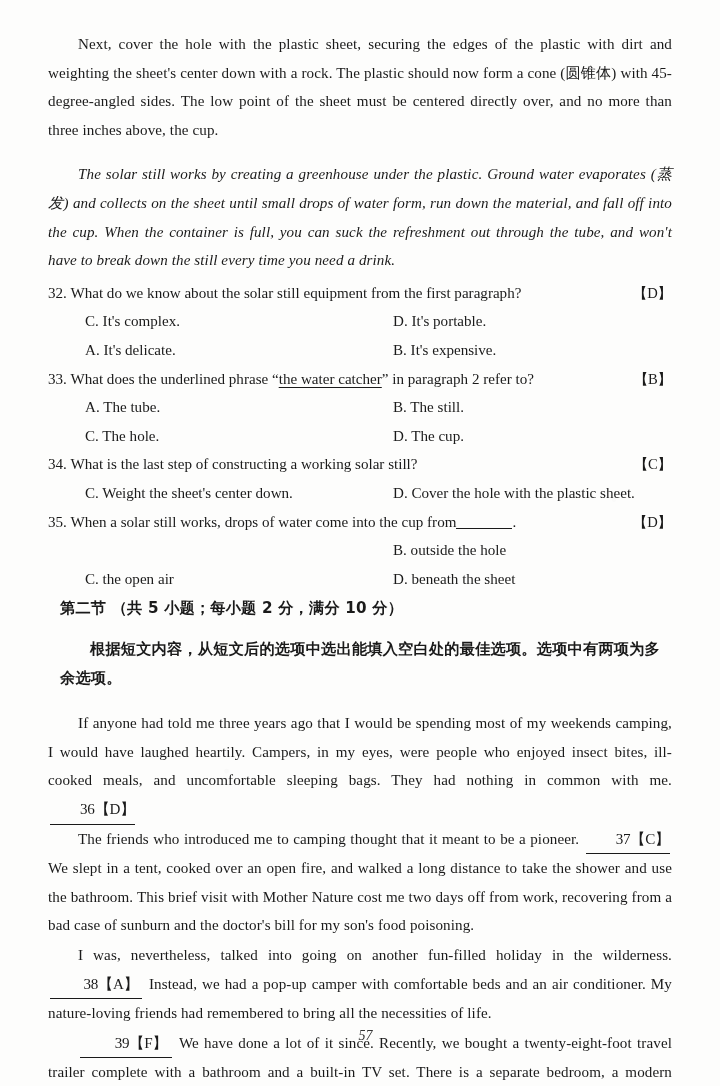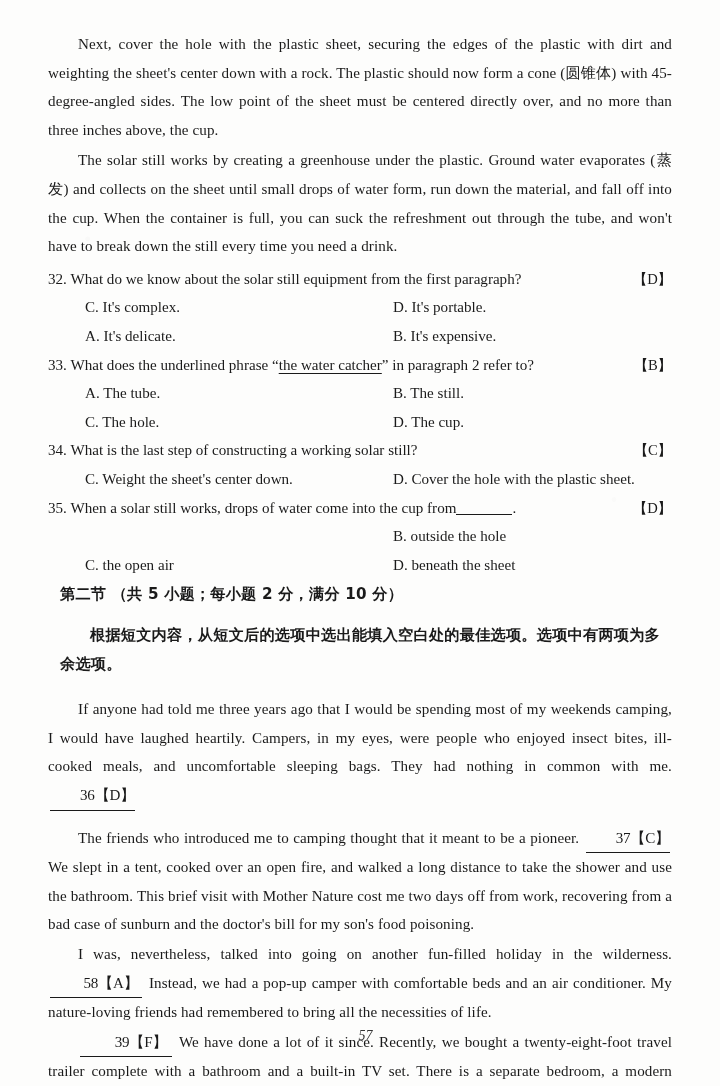--- a/index.html
+++ b/index.html
@@ -133,21 +133,21 @@
 </head>
 <body>
 
 <div class="page">
   <div class="grain"></div>
 
   <div class="body-col" style="top:30px;">
 
     <p class="para">Next, cover the hole with the plastic sheet, securing the edges of the plastic with dirt and weighting the sheet's center down with a rock. The plastic should now form a cone (圆锥体) with 45-degree-angled sides. The low point of the sheet must be centered directly over, and no more than three inches above, the cup.</p>
 
-    <p class="para" style="margin-top:2px;">The solar still works by creating a greenhouse under the plastic. Ground water evaporates (蒸发) and collects on the sheet until small drops of water form, run down the material, and fall off into the cup. When the container is full, you can suck the refreshment out through the tube, and won't have to break down the still every time you need a drink.</p>
+    <p class="para" style="margin-top:16px;font-style:italic;">The solar still works by creating a greenhouse under the plastic. Ground water evaporates (蒸发) and collects on the sheet until small drops of water form, run down the material, and fall off into the cup. When the container is full, you can suck the refreshment out through the tube, and won't have to break down the still every time you need a drink.</p>
 
     <div class="sp-4"></div>
 
     <div class="qrow">
       <span class="qtext">32.</span>
       <span class="qtext">What do we know about the solar still equipment from the first paragraph?</span>
       <span class="ans">【D】</span>
     </div>
     <div class="opts">
       <span class="opt-a">C. It's complex.</span>
@@ -199,29 +199,29 @@
 
     <p class="cn cn-instr">根据短文内容，从短文后的选项中选出能填入空白处的最佳选项。选项中有两项为多余选项。</p>
 
     <div class="sp-4"></div>
 
     <p class="para last-left" style="text-align:justify;">
       <span>If anyone had told me three years ago that I would be spending most of my weekends camping, I would have laughed heartily. Campers, in my eyes, were people who enjoyed insect bites, ill-cooked meals, and uncomfortable sleeping bags. They had nothing in common with me.</span>
       <span class="gapnum tight">36【D】</span>
     </p>
 
-    <p class="para" style="margin-top:13px;">
+    <p class="para" style="margin-top:0;">
       <span>The friends who introduced me to camping thought that it meant to be a pioneer.</span>
       <span class="gapnum tight">37【C】</span>
       <span>We slept in a tent, cooked over an open fire, and walked a long distance to take the shower and use the bathroom. This brief visit with Mother Nature cost me two days off from work, recovering from a bad case of sunburn and the doctor's bill for my son's food poisoning.</span>
     </p>
 
     <p class="para" style="margin-top:1px;">
       <span>I was, nevertheless, talked into going on another fun-filled holiday in the wilderness.</span>
-      <span class="gapnum">58【A】</span>
+      <span class="gapnum">38【A】</span>
       <span>Instead, we had a pop-up camper with comfortable beds and an air conditioner. My nature-loving friends had remembered to bring all the necessities of life.</span>
     </p>
 
     <p class="para" style="margin-top:1px;">
       <span class="gapnum">39【F】</span>
       <span>We have done a lot of it since. Recently, we bought a twenty-eight-foot travel trailer complete with a bathroom and a built-in TV set. There is a separate bedroom, a modern kitchen with a refrigerator. The trailer even has matching carpet and curtains.</span>
     </p>
 
   </div>
 

